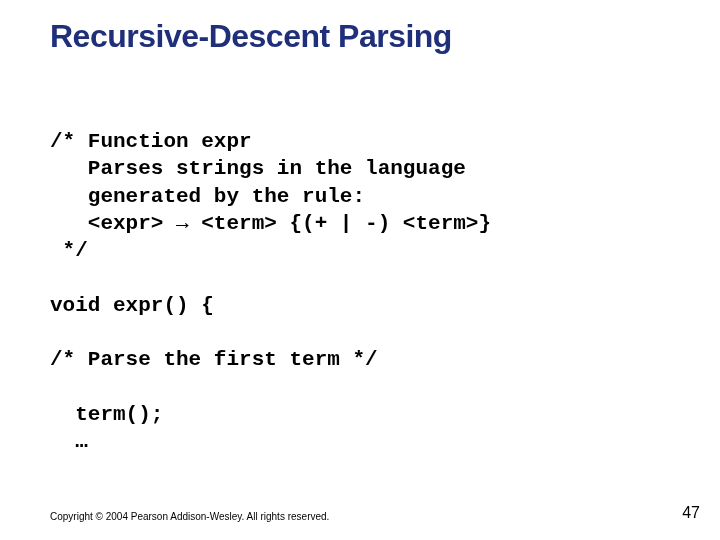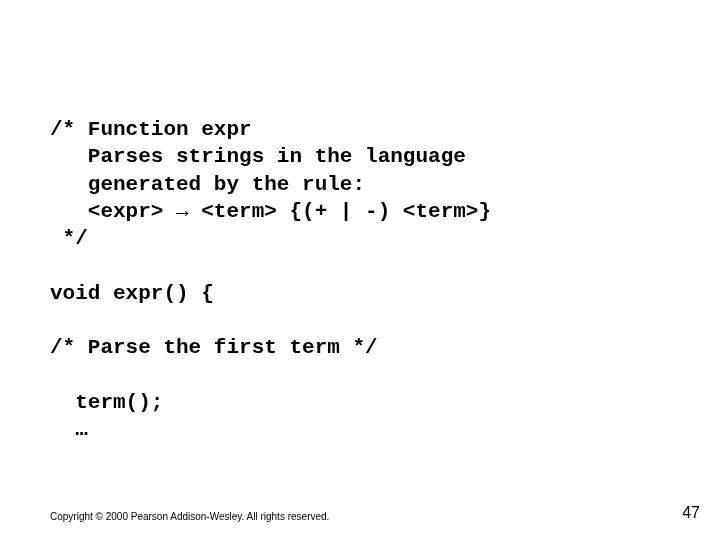--- a/index.html
+++ b/index.html
@@ -22,21 +22,21 @@
     left: 50px;
     top: 18px;
     font-size: 32px;
     font-weight: bold;
     color: #1f2f7a;
     letter-spacing: -0.5px;
   }
   .code {
     position: absolute;
     left: 50px;
-    top: 116px;
+    top: 128px;
     font-family: "Courier New", Courier, monospace;
     font-size: 21px;
     line-height: 1.3;
     color: #000000;
     white-space: pre;
     font-weight: bold;
   }
   .copyright {
     position: absolute;
     left: 50px;
@@ -49,27 +49,28 @@
     right: 20px;
     bottom: 18px;
     font-size: 16px;
     color: #000000;
   }
 </style>
 </head>
 <body>
 
 <div class="slide">
+  <div class="title">Recursive-Descent Parsing</div>
   <div class="code">/* Function expr
    Parses strings in the language
    generated by the rule:
    &lt;expr&gt; → &lt;term&gt; {(+ | -) &lt;term&gt;}
  */
 
 void expr() {
 
 /* Parse the first term */
 
   term();
   …</div>
-  <div class="copyright">Copyright © 2000 Pearson Addison-Wesley. All rights reserved.</div>
+  <div class="copyright">Copyright © 2004 Pearson Addison-Wesley. All rights reserved.</div>
   <div class="pagenum">47</div>
 </div>
 
 </body></html>

